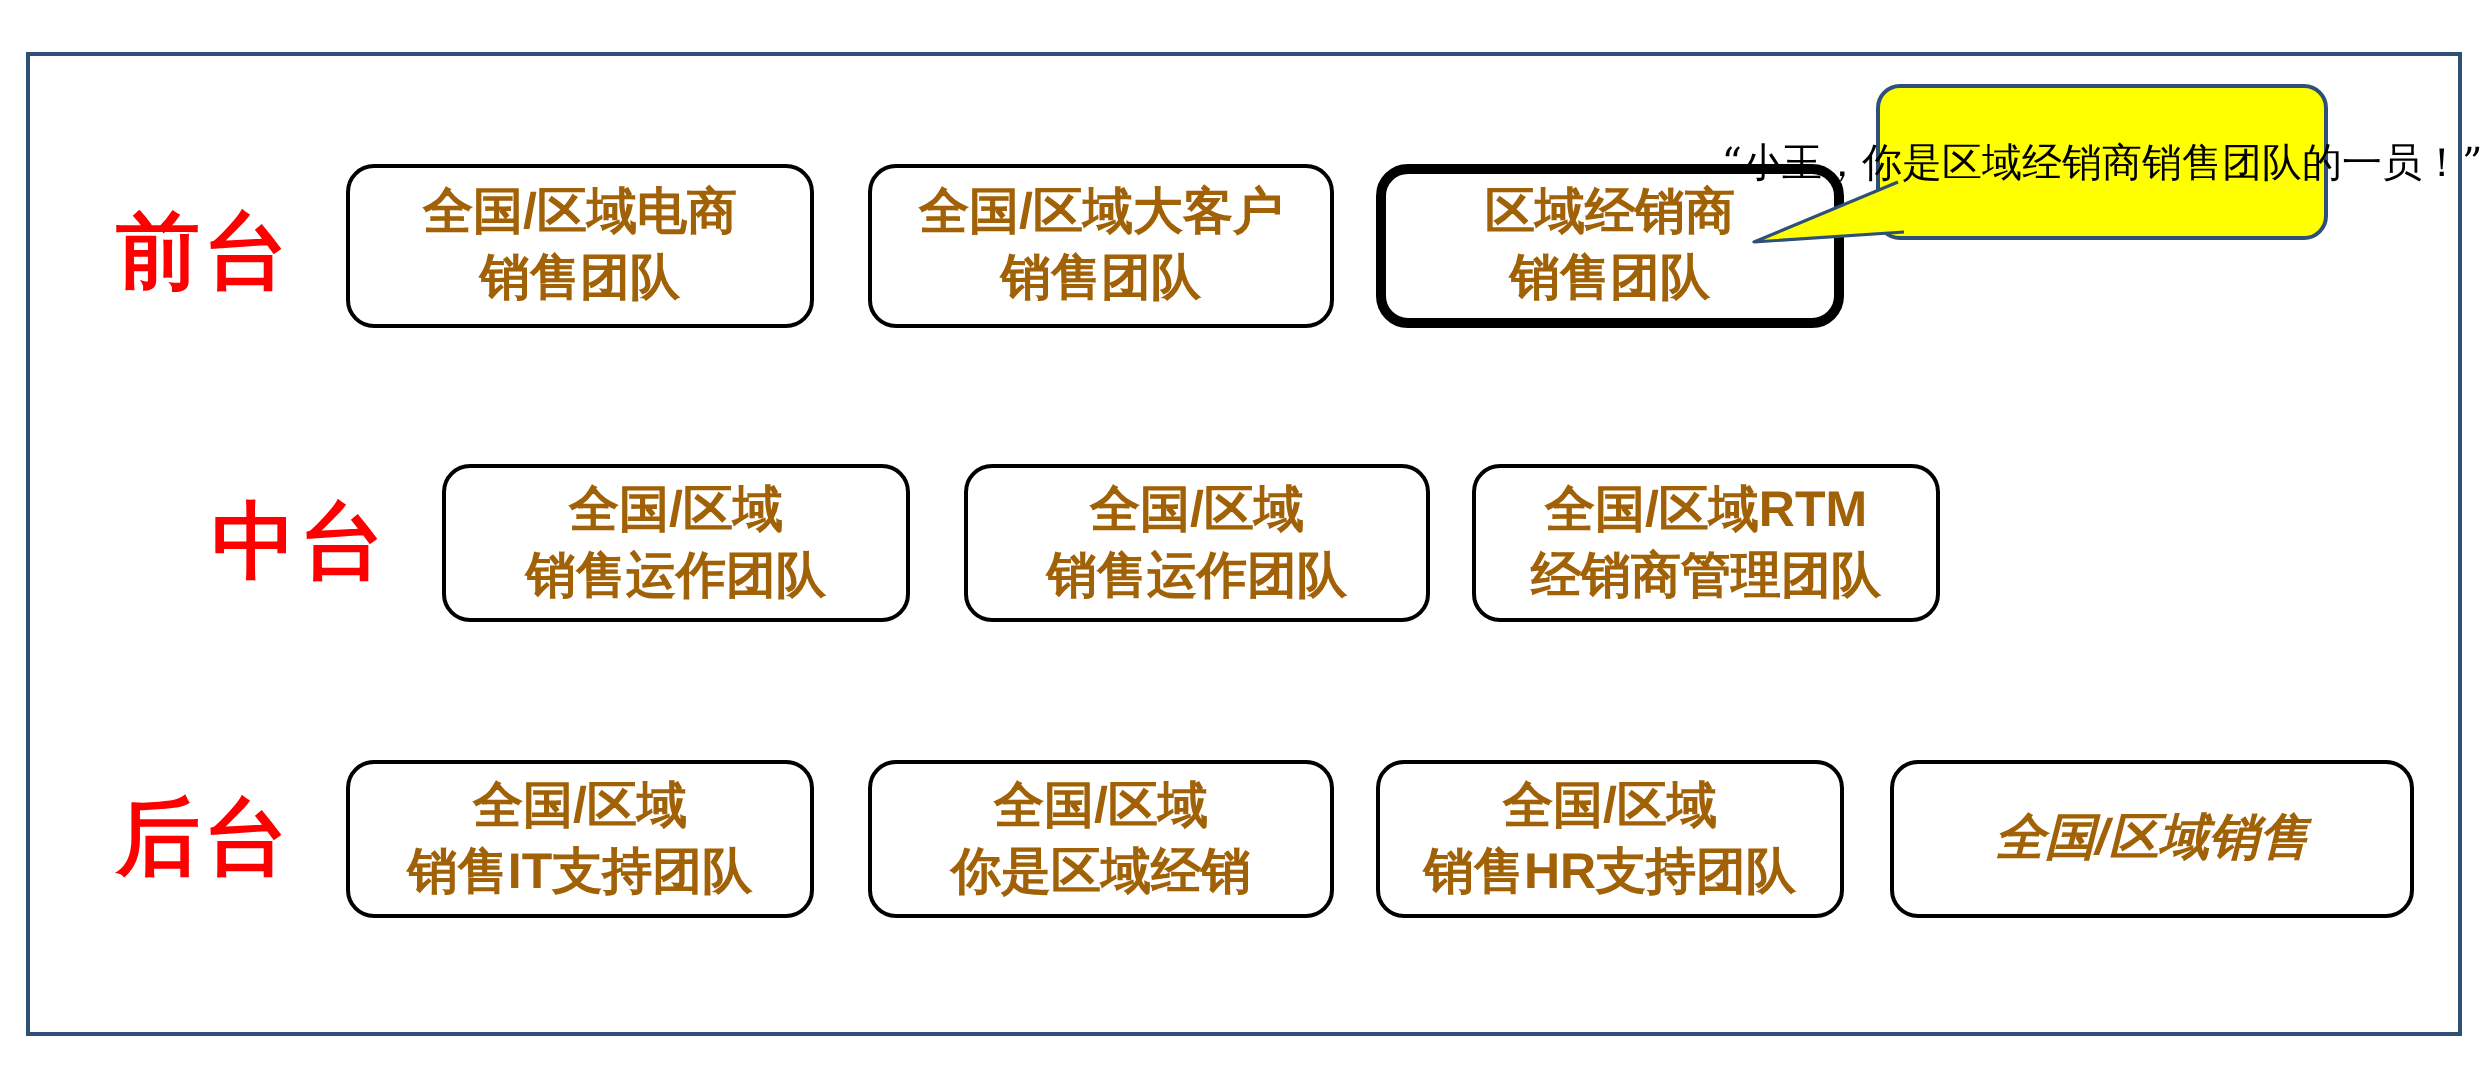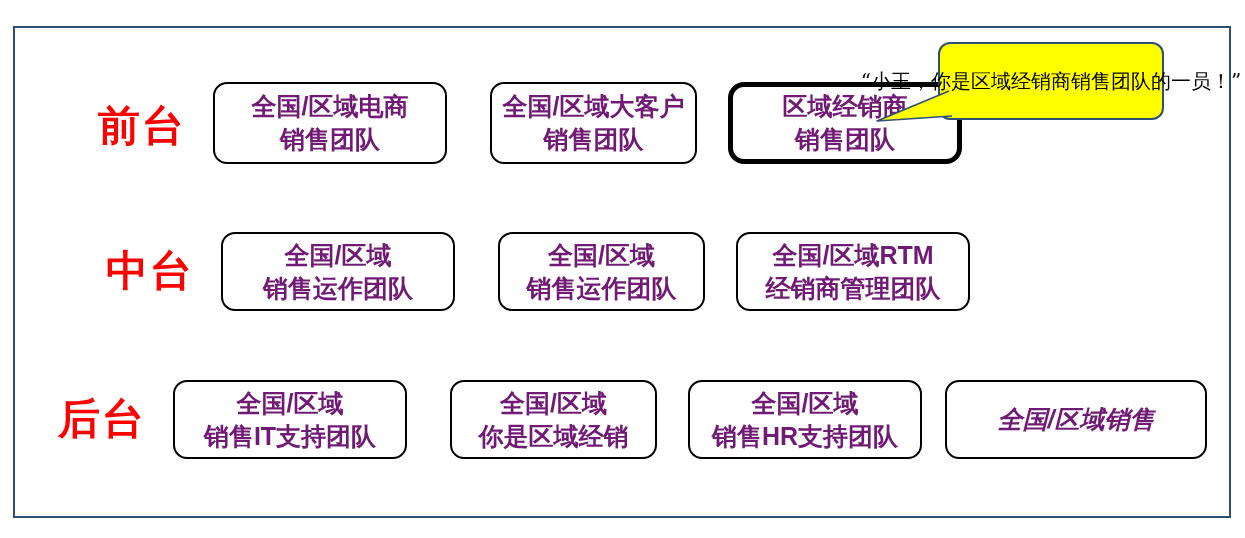--- a/index.html
+++ b/index.html
@@ -48,32 +48,32 @@
     border-radius: 14px;
     box-sizing: border-box;
     display: flex;
     flex-direction: column;
     align-items: center;
     justify-content: center;
     text-align: center;
     font-weight: bold;
     font-size: 25px;
     line-height: 33px;
-    color: #701a75;
+    color: #a16207;
   }
   .box.emph {
     border-width: 5px;
     border-radius: 16px;
     z-index: 1;
   }
   .c1 { left: 173px; width: 234px; }
-  .c2 { left: 450px; width: 207px; }
+  .c2 { left: 434px; width: 233px; }
   .c3 { left: 688px; width: 234px; }
   .c4 { left: 945px; width: 262px; font-style: italic; }
-  .r1 { top: 82px;  height: 82px; margin-left: 40px; }
+  .r1 { top: 82px;  height: 82px; }
   .r2 { top: 232px; height: 79px; margin-left: 48px; }
   .r3 { top: 380px; height: 79px; }
 
   .bubble {
     position: absolute;
     left: 938px; top: 42px;
     width: 226px; height: 78px;
     background: #FFFF00;
     border: 2px solid #2E5077;
     border-radius: 12px;

